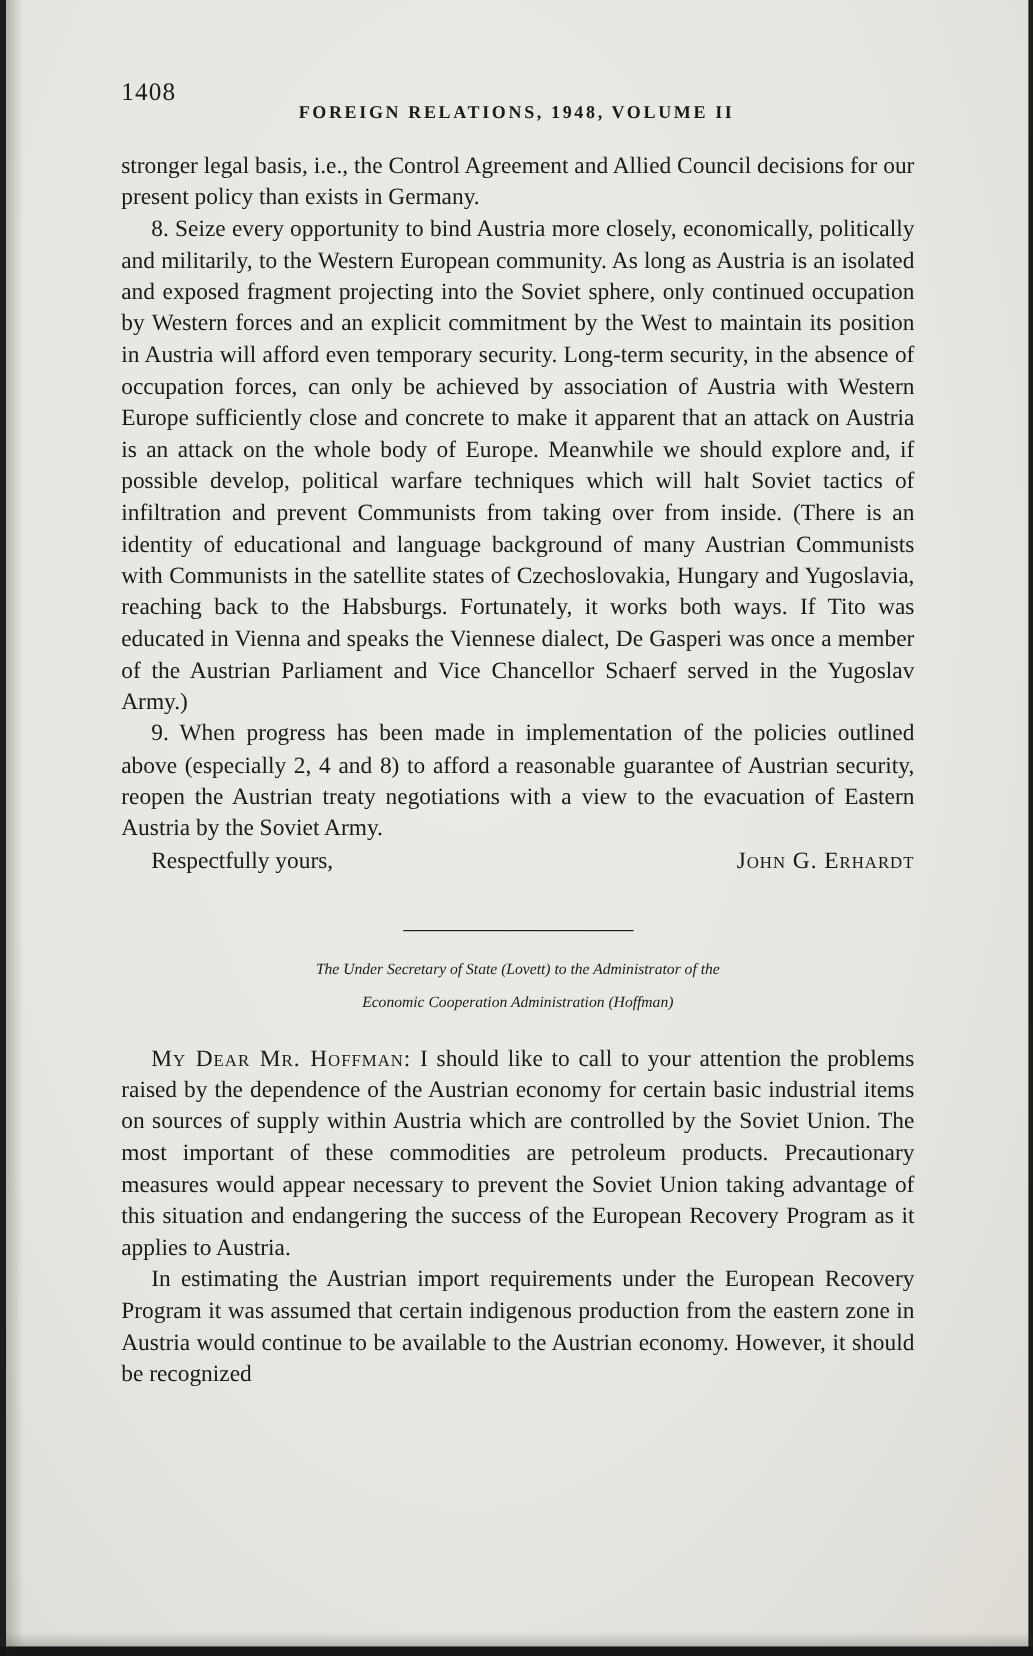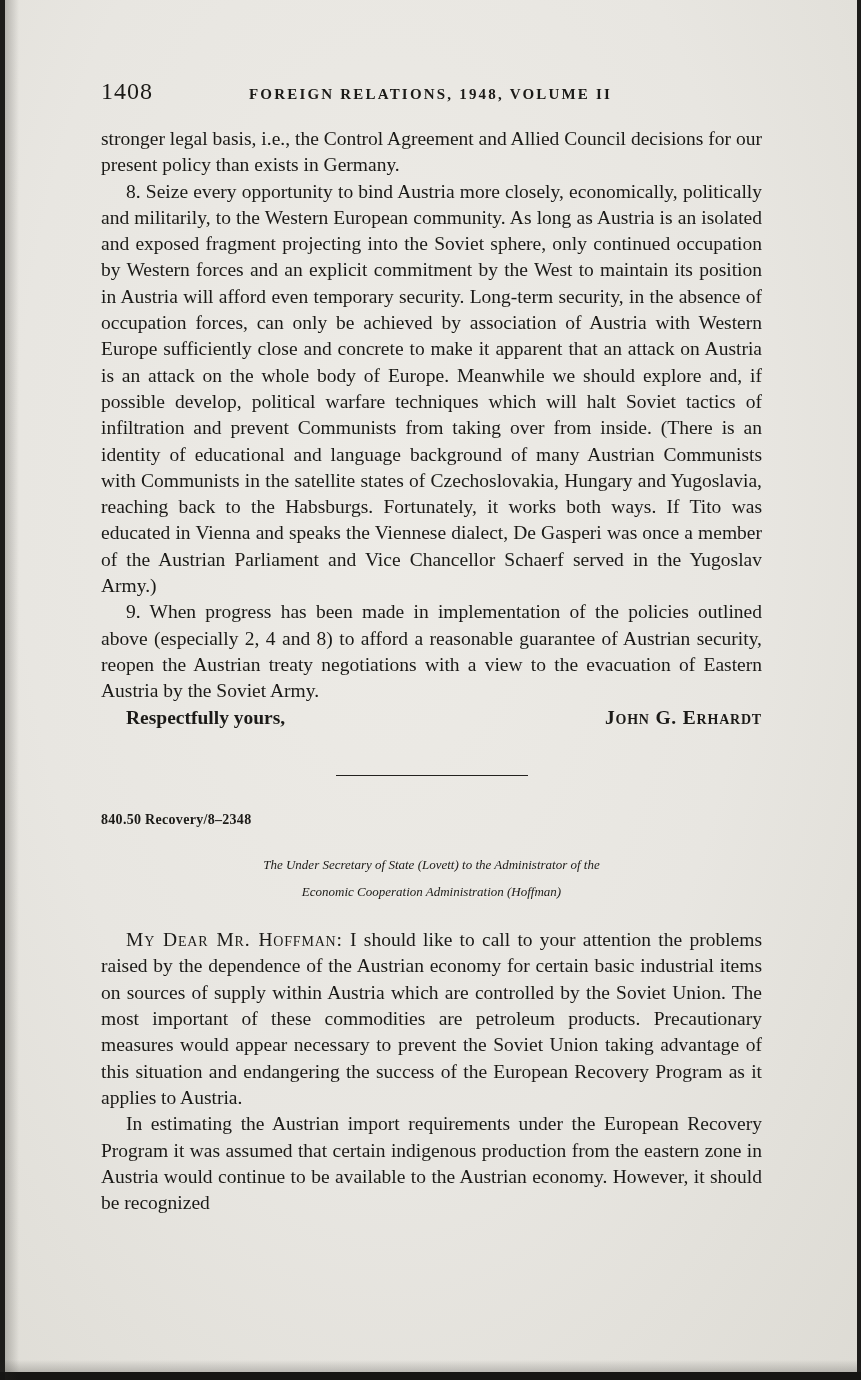--- a/index.html
+++ b/index.html
@@ -28,22 +28,22 @@
                    background: linear-gradient(to top, rgba(40,38,34,0.22), rgba(40,38,34,0)); }
 
   .running-head {
     position: relative;
     padding-top: 82px;
     height: 26px;
   }
   .page-num {
     position: absolute;
     left: 101px;
-    top: 78px;
-    font-size: 24px;
+    top: 64px;
+    font-size: 21px;
     letter-spacing: 1px;
     text-align: right;
   }
   .running-title {
     display: block;
     text-align: center;
     font-size: 15px;
     font-weight: 700;
     letter-spacing: 2.2px;
     padding-top: 4px;
@@ -55,21 +55,20 @@
     line-height: 26.3px;
     text-align: justify;
   }
   .text-block p { margin: 0; text-indent: 25px; }
   .text-block p.noindent { text-indent: 0; }
 
   .closing-row {
     display: flex;
     justify-content: space-between;
     align-items: baseline;
-    font-weight: bold;
   }
   .closing-text { padding-left: 25px; }
   .sc { font-variant: small-caps; letter-spacing: 0.8px; }
 
   .section-rule {
     border: none;
     border-top: 1.6px solid #23221f;
     width: 192px;
     margin: 44px auto 0 auto;
   }
@@ -127,21 +126,20 @@
 
     <p>9. When progress has been made in implementation of the policies outlined above (especially 2, 4 and 8) to afford a reasonable guarantee of Austrian security, reopen the Austrian treaty negotiations with a view to the evacuation of Eastern Austria by the Soviet Army.</p>
 
     <div class="closing-row">
       <span class="closing-text">Respectfully yours,</span>
       <span class="sc">John G. Erhardt</span>
     </div>
 
     <hr class="section-rule">
 
-    <div class="file-ref">840.50 Recovery/8–2348</div>
 
     <div class="doc-title">
       <div>The Under Secretary of State (Lovett) to the Administrator of the</div>
       <div>Economic Cooperation Administration (Hoffman)</div>
     </div>
 
 
     <p class="salutation-para"><span class="sc">My Dear Mr. Hoffman:</span> <span>I should like to call to your attention the problems raised by the dependence of the Austrian economy for certain basic industrial items on sources of supply within Austria which are controlled by the Soviet Union. The most important of these commodities are petroleum products. Precautionary measures would appear necessary to prevent the Soviet Union taking advantage of this situation and endangering the success of the European Recovery Program as it applies to Austria.</span></p>
 
     <p>In estimating the Austrian import requirements under the European Recovery Program it was assumed that certain indigenous production from the eastern zone in Austria would continue to be available to the Austrian economy. However, it should be recognized</p>

